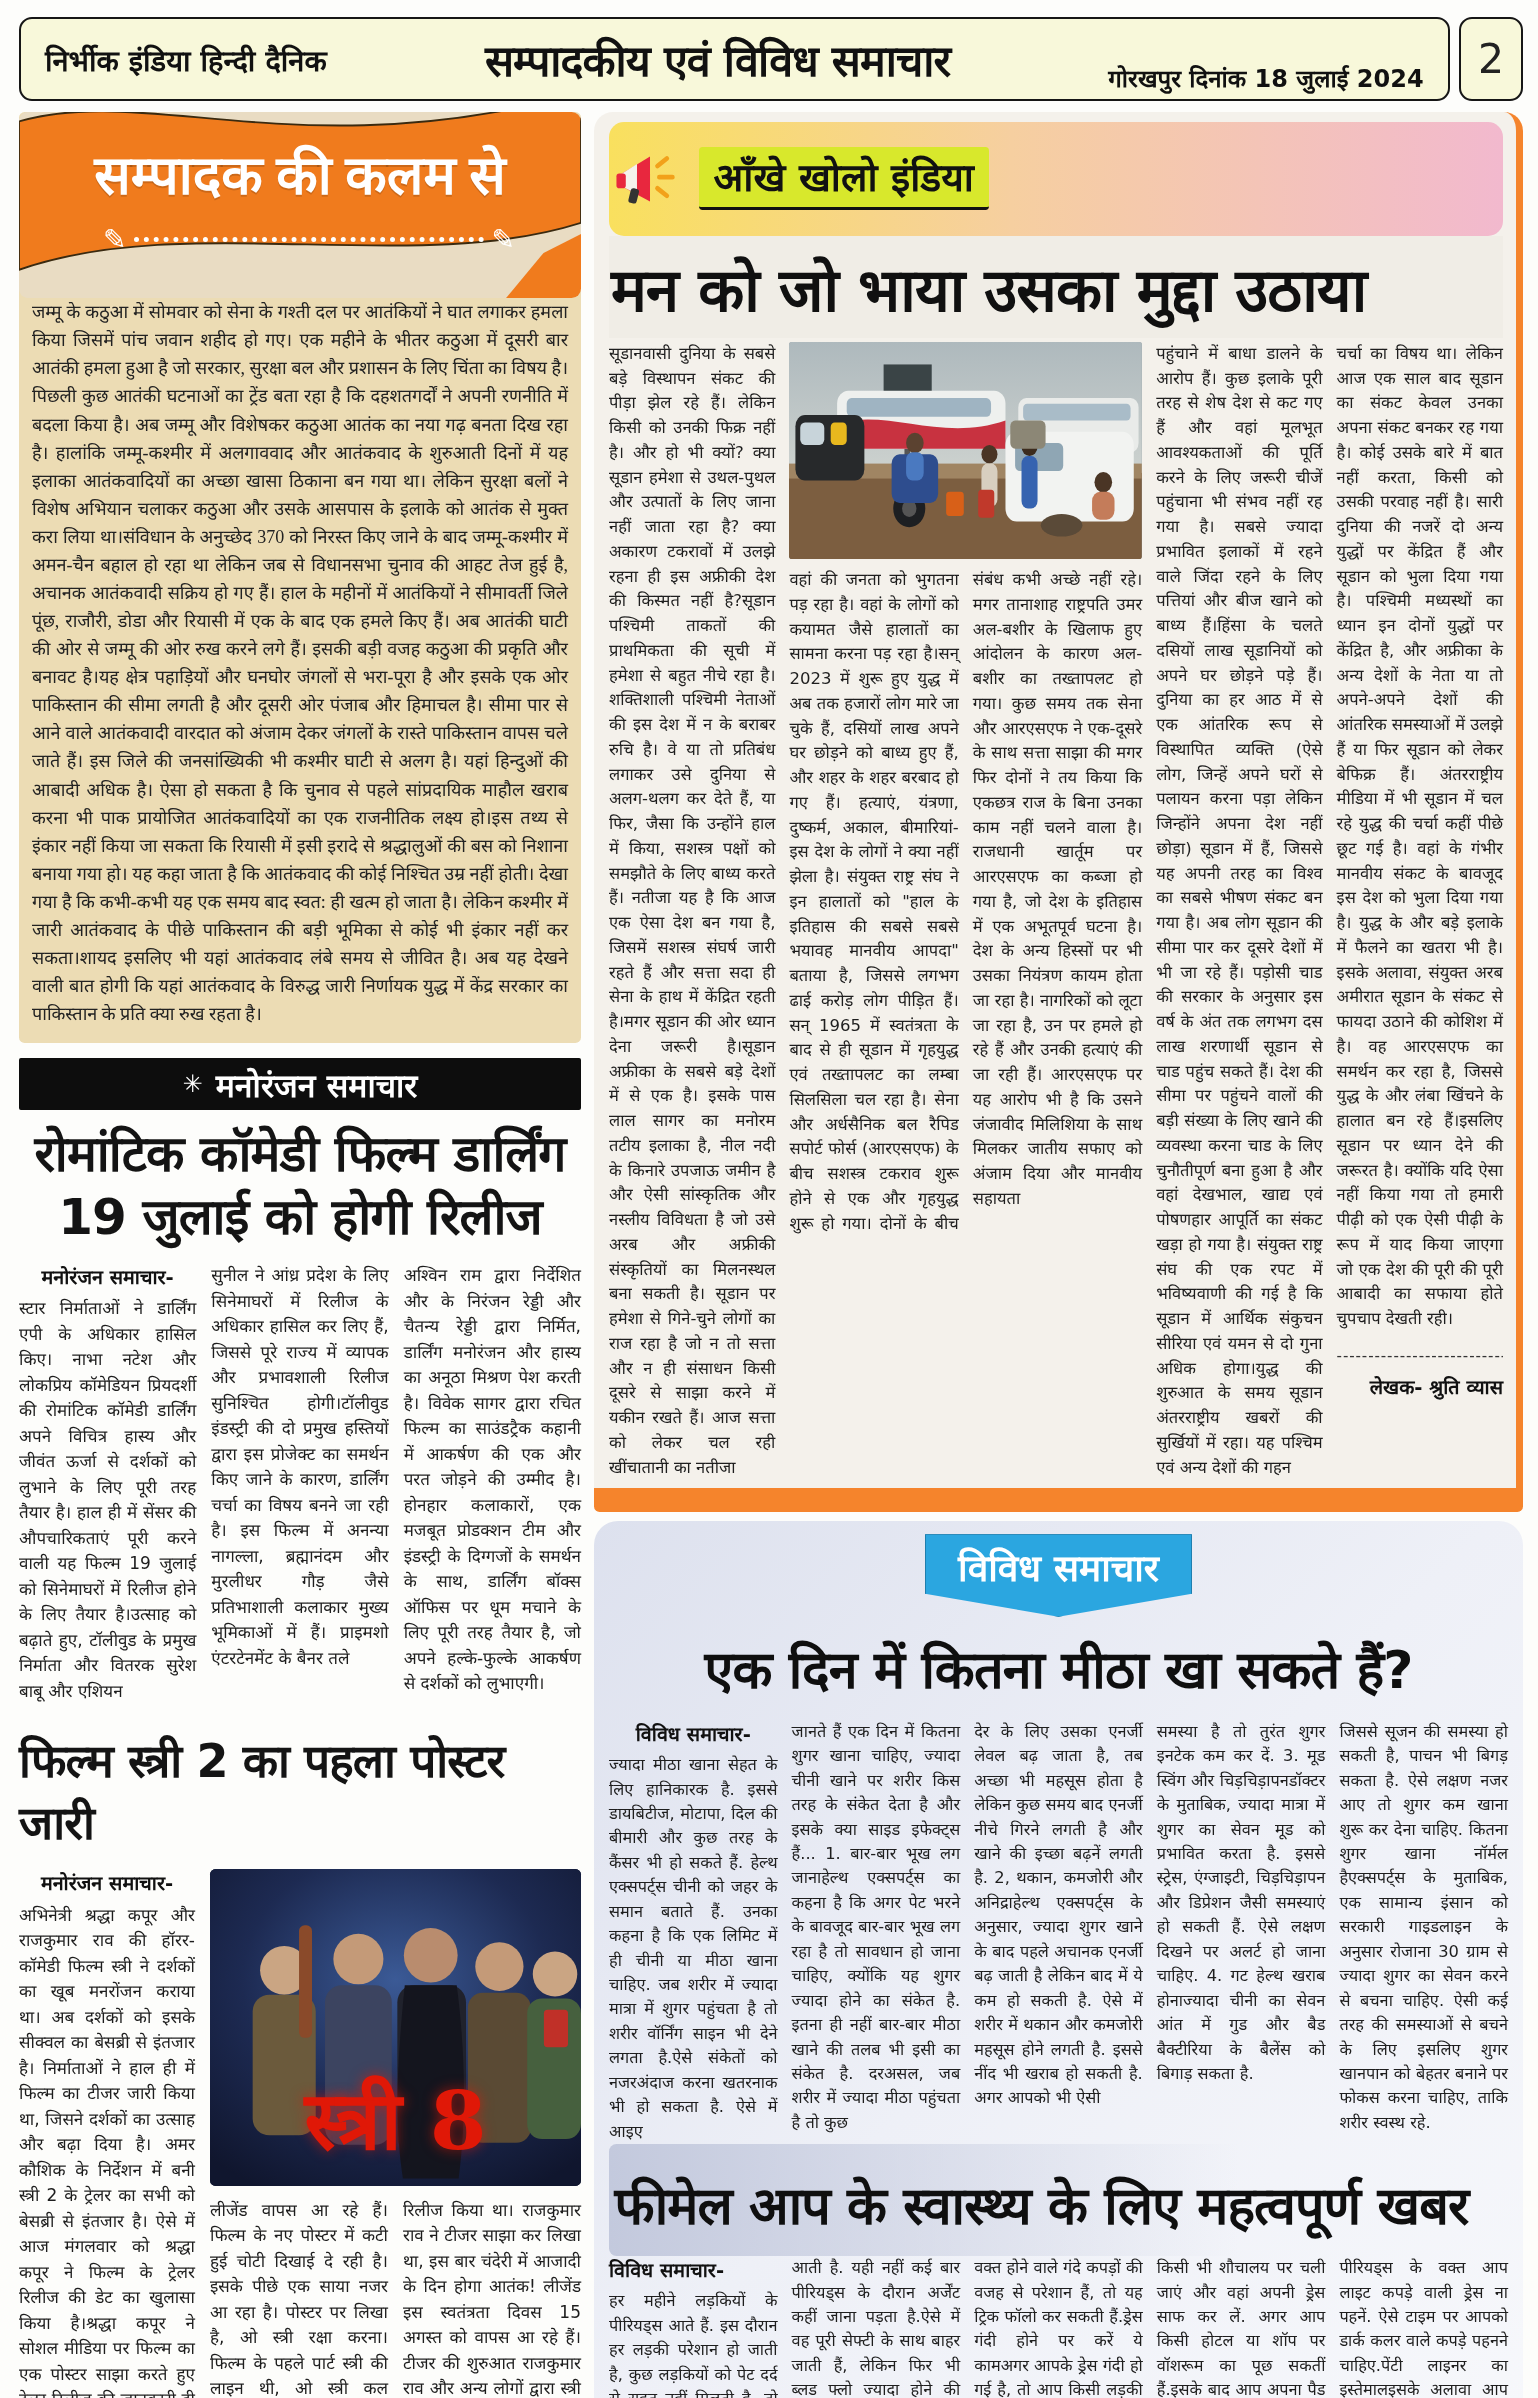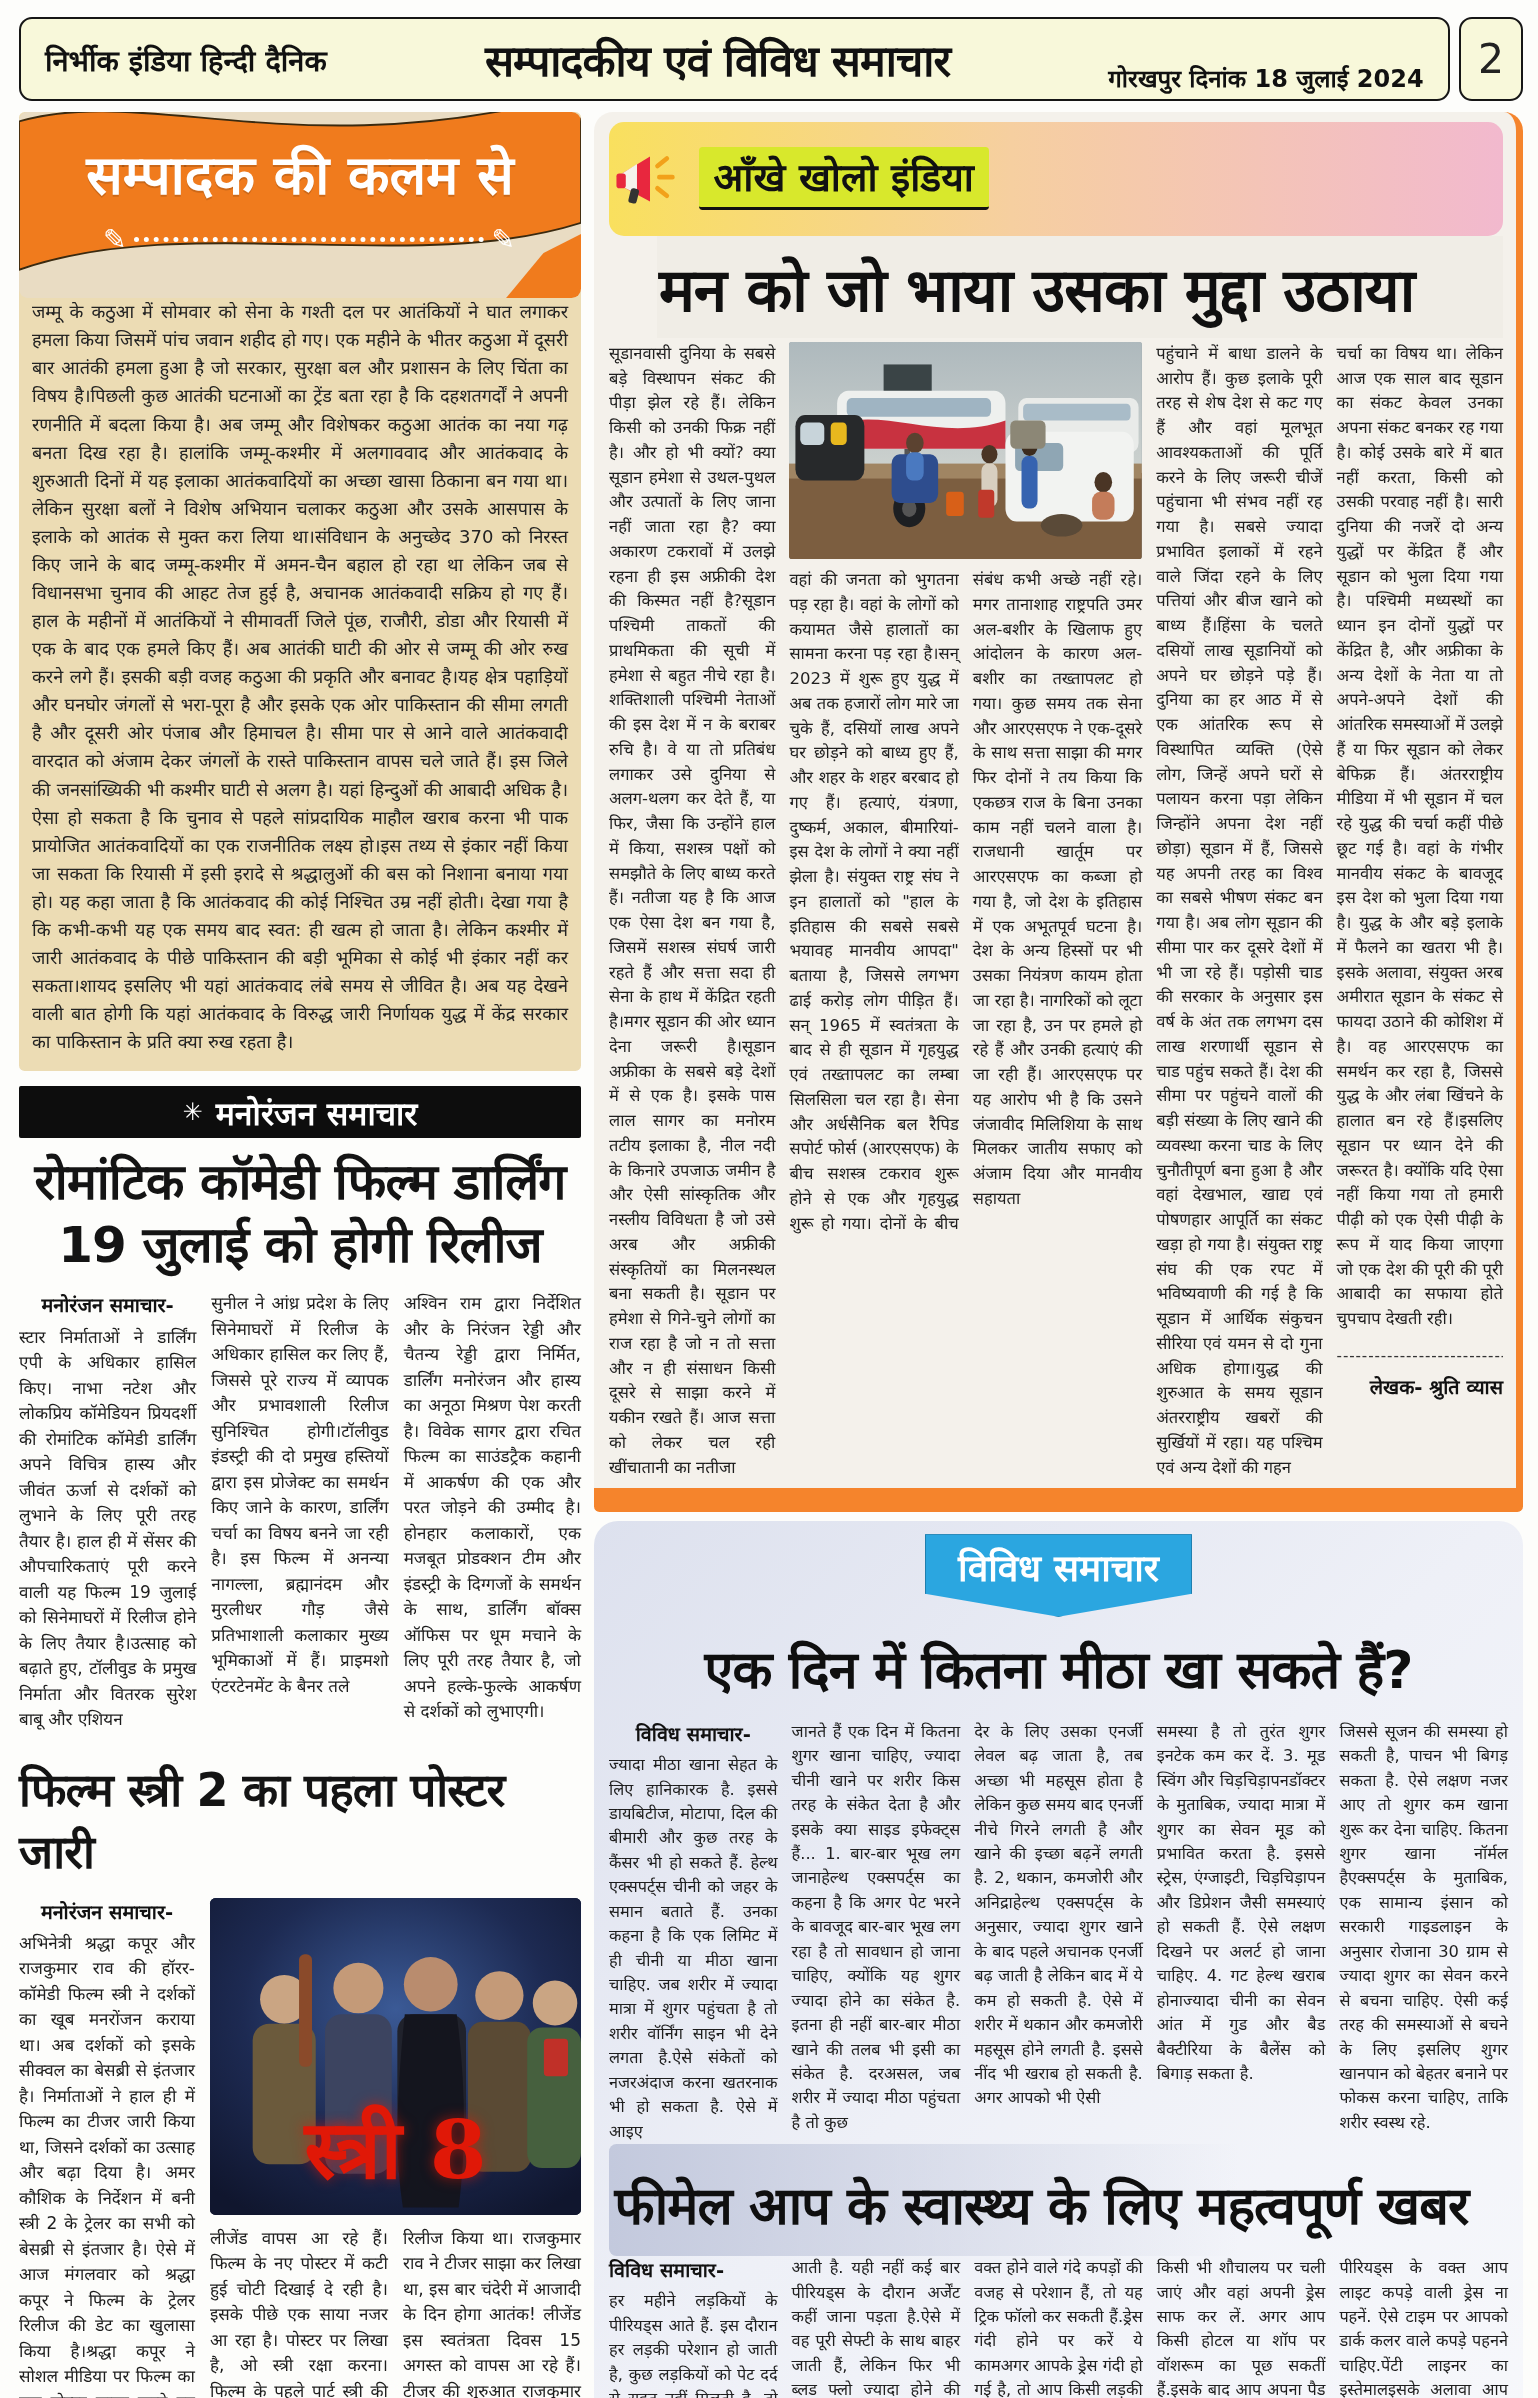--- a/index.html
+++ b/index.html
@@ -14,21 +14,21 @@
   .section-title { font-size:43px; font-weight:800; color:#111; letter-spacing:-0.9px; }
   .date-line { font-size:24px; font-weight:800; color:#111;margin-top:36px; }
   .page-num { width:64px; background:#f8f8da; border:2.8px solid #161616; border-radius:13px;
     display:flex; align-items:center; justify-content:center; font-size:41px; color:#222; }
 
   .content { display:flex; gap:13px; }
   .left-col { width:562px; flex:none; }
   .right-col { flex:1; min-width:0; }
 
   
-  .edit-box { background:#ecdcb4; border-radius:5.6px; padding:0 13px 15px 13px; }
+  .edit-box { background:#ecdcb4; border-radius:5.6px; padding:0 13px 15px 13px;font-family:Liberation Serif, serif; }
   .editor-banner { position:relative; height:186px; margin:0 -13px; border-radius:9.4px; overflow:hidden; background:#e9dcc3; }
   .editor-banner svg { position:absolute; inset:0; width:100%; height:100%; }
   .editor-banner .btxt { position:absolute; top:24px; left:0; right:0; text-align:center;
     font-size:54px; font-weight:800; color:#fff; text-shadow:0 1.9px 0 rgba(0,0,0,.15); }
   .editor-banner .dots { position:absolute; top:111px; left:84px; right:66px; display:flex; align-items:center; gap:7.5px; color:#fff; }
   .editor-banner .dotline { flex:1; border-bottom:5.6px dotted #fff; height:0; }
   .pen-ic { font-size:28px; color:#fff; }
   .edit-headline { font-size:44px; font-weight:800; color:#1c1c1c; padding:7.5px 1.9px 9.4px 1.9px; letter-spacing:-0.9px; }
   .edit-body { font-size:18px; line-height:1.56; text-align:justify; color:#222; }
 
@@ -52,21 +52,21 @@
   .stree-below { display:flex; gap:15px; margin-top:11.2px; }
   .stree-below .col { flex:1; font-size:17px; line-height:1.5; text-align:justify; color:#1d1d1d; }
 
   
   .sudan-box { position:relative; background:#f4f1eb; border-radius:19px 19px 0 0;
     border-right:7.5px solid #f5842c; padding:9.4px 13px 7.5px 15px; }
   .sudan-banner { height:114px; border-radius:15px; background:linear-gradient(90deg,#f9e05e 0%,#f6cfa0 45%,#f2b9ce 100%);
     display:flex; align-items:center; justify-content:flex-start; gap:20.6px; }
   .chip { background:#d8e82c; padding:1.9px 15px 5.6px 15px; font-size:39px; font-weight:800; color:#111;
     border-bottom:3.7px solid #111; border-radius:3.7px; }
-  .sudan-headline { font-size:60px; font-weight:800; color:#101010; padding:11.2px 1.9px 9.4px 1.9px; letter-spacing:-0.9px; background:#f0ede6;margin-left:48px; }
+  .sudan-headline { font-size:60px; font-weight:800; color:#101010; padding:11.2px 1.9px 9.4px 1.9px; letter-spacing:-0.9px; background:#f0ede6; }
   .sudan-cols { display:flex; gap:14px; margin-top:3.7px; }
   .scol { flex:1; min-width:0; font-size:16.5px; line-height:1.5; text-align:justify; color:#1e1e1e; }
   .smid { flex:2.12; min-width:0; }
   .sudan-photo { width:100%; height:217px; border-radius:2.8px; overflow:hidden; margin-bottom:9.4px; background:#9aa5a8; }
   .sudan-photo svg { width:100%; height:100%; display:block; }
   .smid-text { column-count:2; column-gap:14px; font-size:16.5px; line-height:1.5; text-align:justify; color:#1e1e1e; }
   .dashline { margin:13px 0 5.6px 0; color:#333; font-size:15px; letter-spacing:0.9px; white-space:nowrap; overflow:hidden; }
   .author { text-align:right; font-weight:800; font-size:19.7px; color:#111; }
 
   .orange-bar { height:24px; background:#f5842c; border-radius:0 0 5.6px 5.6px; margin:0 0 9.4px 0; }

